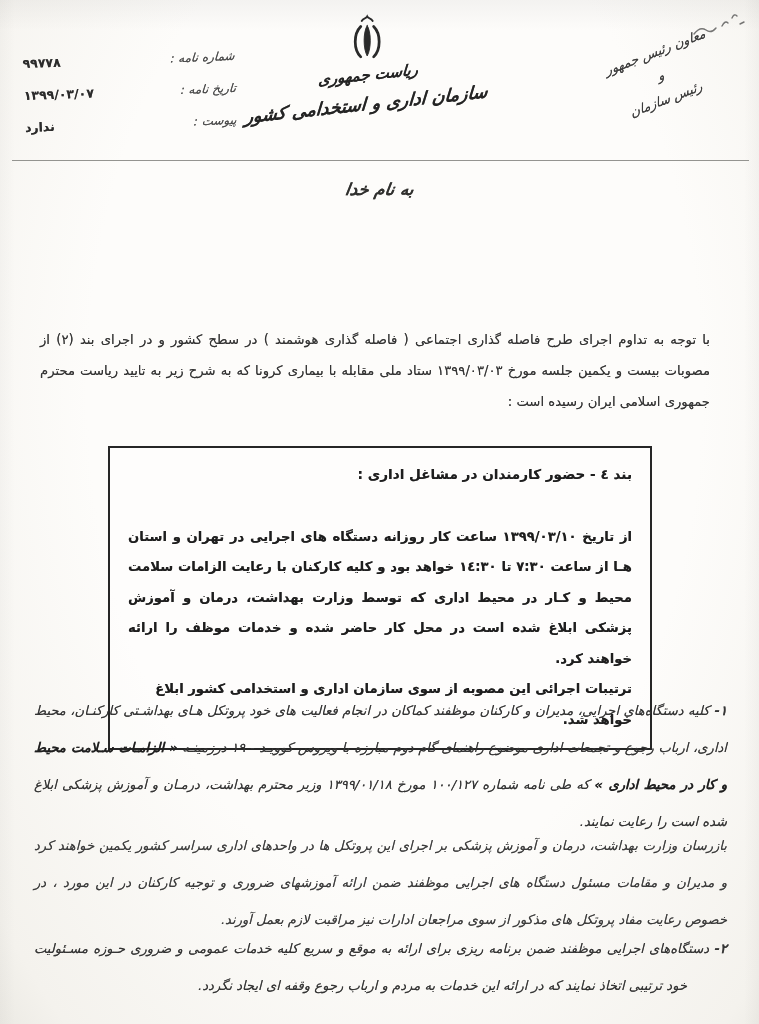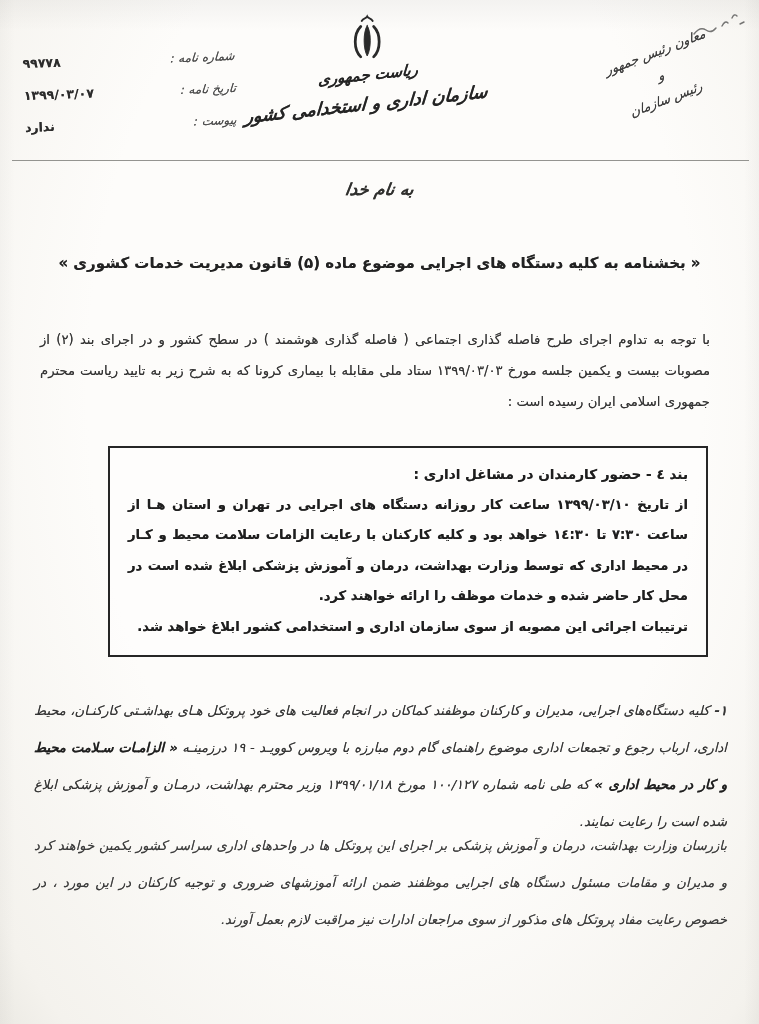--- a/index.html
+++ b/index.html
@@ -65,28 +65,28 @@
   .subject-title {
     position:absolute; top:254px; right:52px; left:52px;
     text-align:center; font-size:15px; font-weight:700; color:#222;
   }
   .intro-para {
     position:absolute; top:324px; right:49px; left:40px;
     font-size:13.2px; line-height:31px; text-align:justify; color:#343434;
   }
 
   .decree-box {
-    position:absolute; top:446px; left:108px; width:600px; min-height:196px;
+    position:absolute; top:446px; left:108px; width:544px; min-height:196px;
     border:2px solid #262626;
     padding:11px 18px 13px;
     font-size:13.2px; font-weight:700; line-height:30.5px; color:#1e1e1e;
     background: rgba(255,255,255,.35);
   }
   .box-heading { text-align:right; font-size:13.6px; }
-  .box-body    { text-align:justify; }
+  .box-body    { text-align:justify;margin-top:32px; }
   .box-footer  { text-align:right; }
 
   .directive-lead {
     position:absolute; top:658px; right:26px;
     font-size:12.8px; color:#3a3a3a;
   }
 
   .clause, .clause-note {
     position:absolute; right:32px; left:34px;
     font-size:13.1px; line-height:37px; text-align:justify; color:#353535;font-style:italic;
@@ -138,31 +138,33 @@
     <div>رئیس سازمان</div>
   </div>
   <svg class="corner-scribble" width="60" height="40" viewBox="0 0 60 40" aria-hidden="true">
     <path d="M6 30 q6 -8 12 -4 q5 4 10 -2 M34 22 q3 -6 6 -3 M44 14 q2 -5 5 -2 M52 20 l4 -2" stroke="#4a4a4a" stroke-width="1.4" fill="none" stroke-linecap="round"></path>
   </svg>
 
   <div class="head-rule"></div>
 
   <div class="bismillah">به نام خدا</div>
 
-  <h1 class="subject-title">« بخشنامه به کلیه دستگاه های اجرایی موضوع ماده (۵) قانون مدیریت خدمات کشوری »</h1>
 
   <p class="intro-para">با توجه به تداوم اجرای طرح فاصله گذاری اجتماعی ( فاصله گذاری هوشمند ) در سطح کشور و در اجرای بند (۲) از مصوبات بیست و یکمین جلسه مورخ ۱۳۹۹/۰۳/۰۳ ستاد ملی مقابله با بیماری کرونا که به شرح زیر به تایید ریاست محترم جمهوری اسلامی ایران رسیده است :</p>
 
   <div class="decree-box">
     <div class="box-heading">بند ٤ - حضور کارمندان در مشاغل اداری :</div>
     <div class="box-body">از تاریخ ۱۳۹۹/۰۳/۱۰ ساعت کار روزانه دستگاه های اجرایی در تهران و استان هـا از ساعت ۷:۳۰ تا ۱٤:۳۰ خواهد بود و کلیه کارکنان با رعایت الزامات سلامت محیط و کـار در محیط اداری که توسط وزارت بهداشت، درمان و آموزش پزشکی ابلاغ شده است در محل کار حاضر شده و خدمات موظف را ارائه خواهند کرد.</div>
     <div class="box-footer">ترتیبات اجرائی این مصوبه از سوی سازمان اداری و استخدامی کشور ابلاغ خواهد شد.</div>
   </div>
 
 
   <p class="clause clause-1">
     <span class="clause-num">۱- </span><span>کلیه دستگاه‌های اجرایی، مدیران و کارکنان موظفند کماکان در انجام فعالیت های خود پروتکل هـای بهداشـتی کارکنـان، محیط اداری، ارباب رجوع و تجمعات اداری موضوع راهنمای گام دوم مبارزه با ویروس کوویـد - ۱۹ درزمینـه </span><span class="bold-seg">« الزامـات سـلامت محیط و کار در محیط اداری »</span><span> که طی نامه شماره ۱۰۰/۱۲۷ مورخ ۱۳۹۹/۰۱/۱۸ وزیر محترم بهداشت، درمـان و آموزش پزشکی ابلاغ شده است را رعایت نمایند.</span>
   </p>
 
   <p class="clause-note">بازرسان وزارت بهداشت، درمان و آموزش پزشکی بر اجرای این پروتکل ها در واحدهای اداری سراسر کشور یکمین خواهند کرد و مدیران و مقامات مسئول دستگاه های اجرایی موظفند ضمن ارائه آموزشهای ضروری و توجیه کارکنان در این مورد ، در خصوص رعایت مفاد پروتکل های مذکور از سوی مراجعان ادارات نیز مراقبت لازم بعمل آورند.</p>
 
+  <p class="clause clause-2">
+    <span class="clause-num">۲- </span><span>دستگاه‌های اجرایی موظفند ضمن برنامه ریزی برای ارائه به موقع و سریع کلیه خدمات عمومی و ضروری حـوزه مسـئولیت خود ترتیبی اتخاذ نمایند که در ارائه این خدمات به مردم و ارباب رجوع وقفه ای ایجاد نگردد.</span>
+  </p>
 
 </div>
 
 </body></html>

